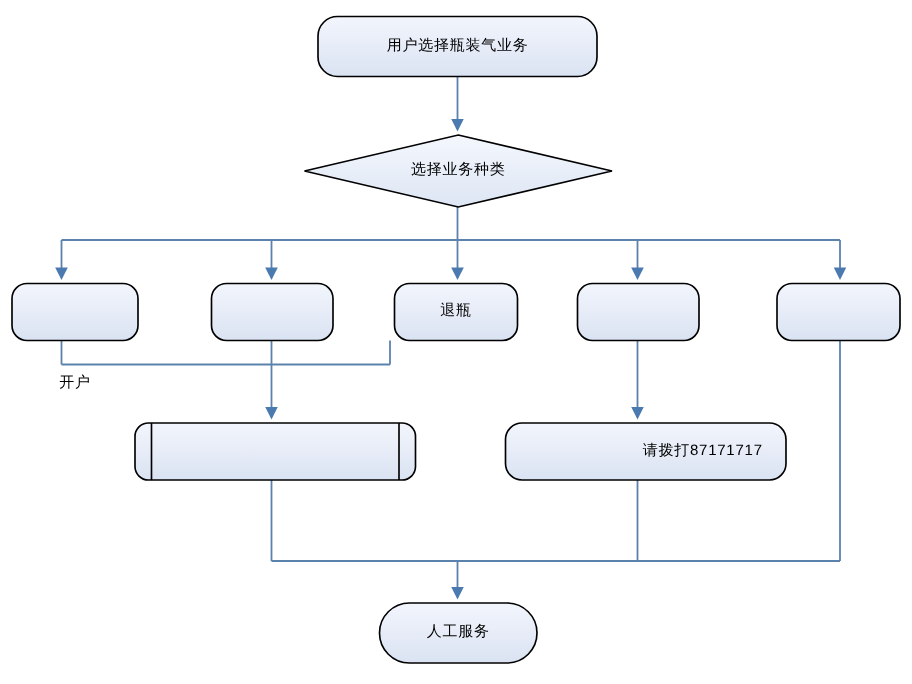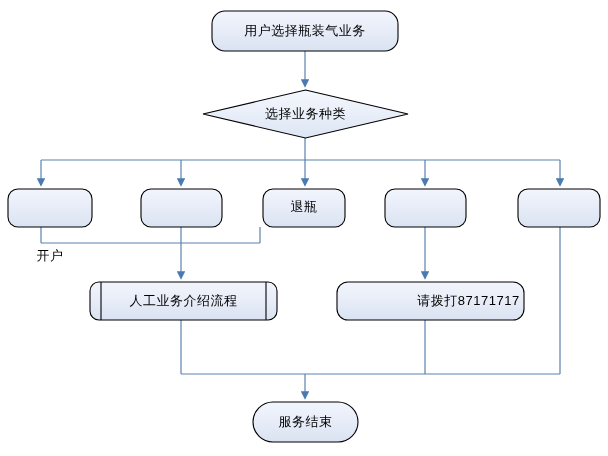--- a/index.html
+++ b/index.html
@@ -22,21 +22,21 @@
     width: 608px;
     height: 456px;
   }
   .node-label {
     position: absolute;
     display: flex;
     align-items: center;
     justify-content: center;
     text-align: center;
     color: #000000;
-    font-size: 13px;
+    font-size: 10px;
     line-height: 1.2;
     letter-spacing: 0.5px;
     white-space: nowrap;
     pointer-events: none;
   }
   svg { display: block; }
 </style>
 </head>
 <body>
 
@@ -110,23 +110,22 @@
     </g>
   </svg>
 
   <div class="node-label" style="left:212px; top:11px; width:186px; height:40px;">用户选择瓶装气业务</div>
 
   <div class="node-label" style="left:203px; top:90px; width:205px; height:48px;">选择业务种类</div>
 
   <div class="node-label" style="left:8px; top:189px; width:84px; height:38px;margin-top:48px;">开户</div>
 
 
-  <div class="node-label" style="left:263px; top:189px; width:82px; height:38px;font-family:Liberation Mono, monospace;">退瓶</div>
+  <div class="node-label" style="left:263px; top:189px; width:82px; height:38px;">退瓶</div>
 
 
 
-  <div class="node-label" style="left:101px; top:282px; width:165px; height:38px;">人工业务介绍流程</div>
 
   <div class="node-label" style="left:337px; top:282px; width:187px; height:38px;padding-left:38px;">请拨打87171717</div>
 
-  <div class="node-label" style="left:253px; top:402px; width:105px; height:40px;">服务结束</div>
+  <div class="node-label" style="left:253px; top:402px; width:105px; height:40px;">人工服务</div>
 
 </div>
 
 </body></html>

